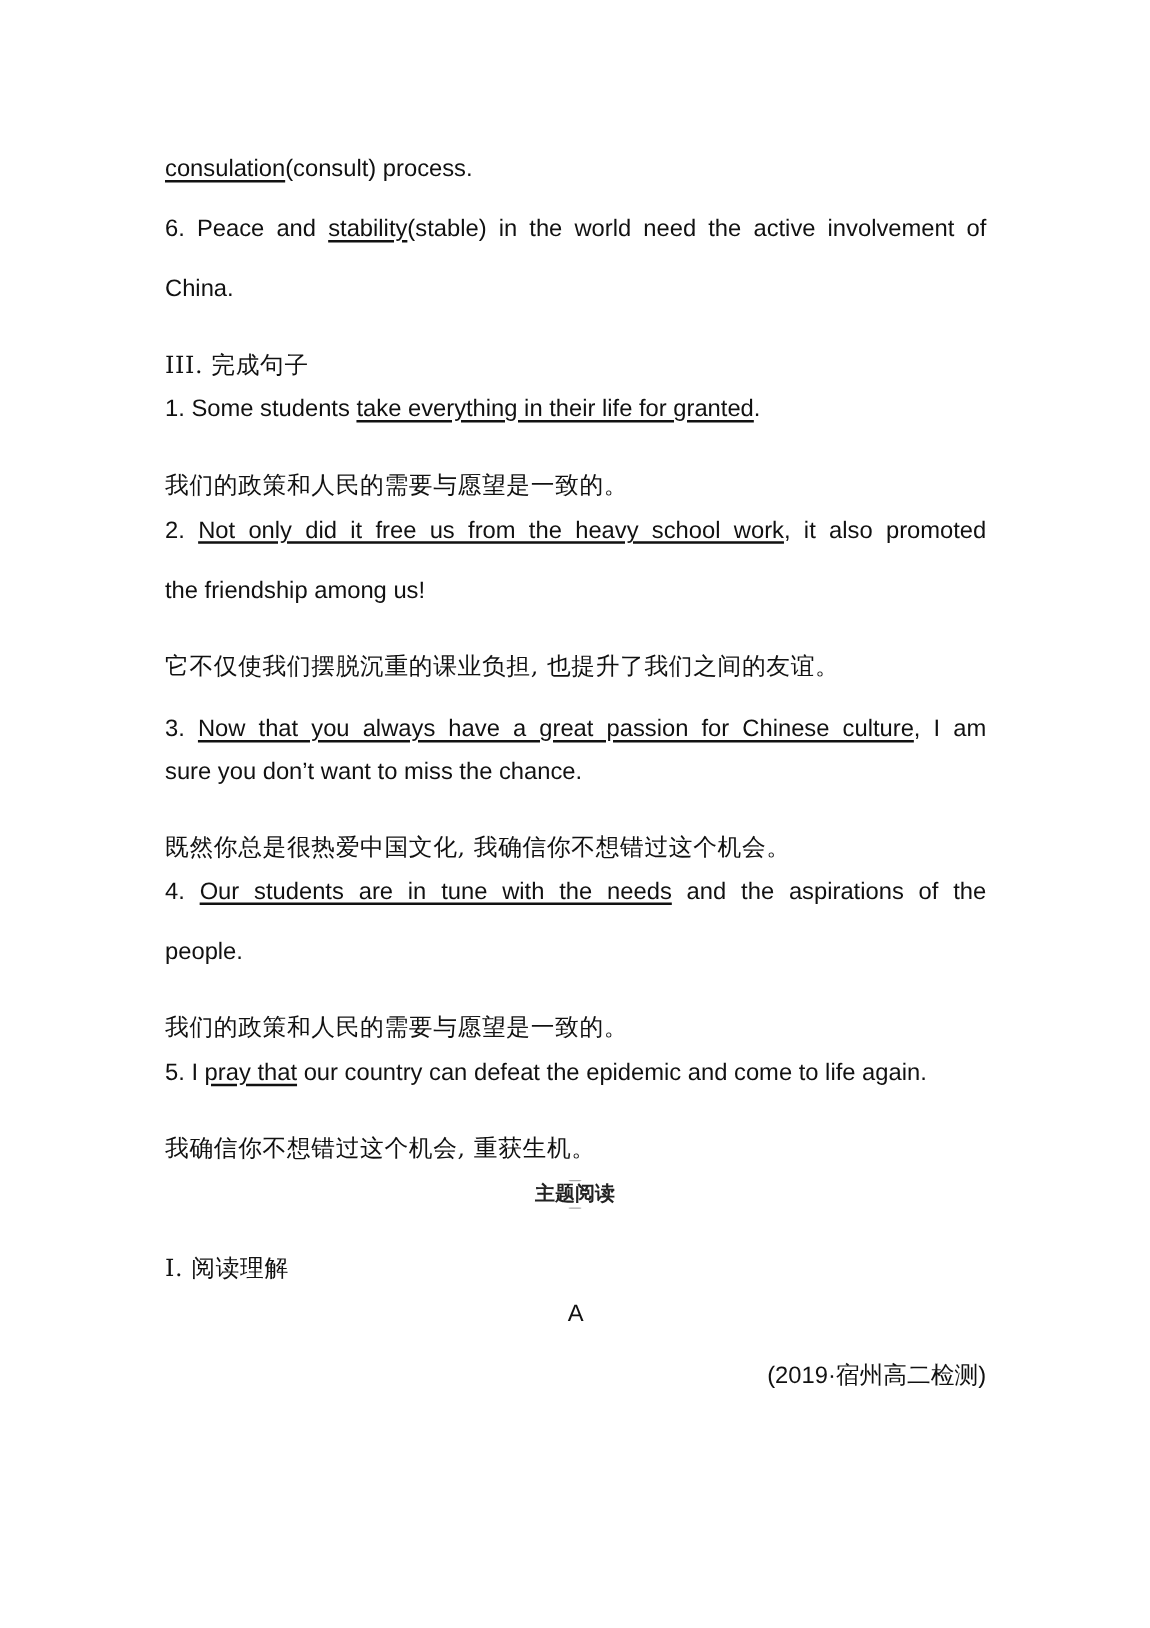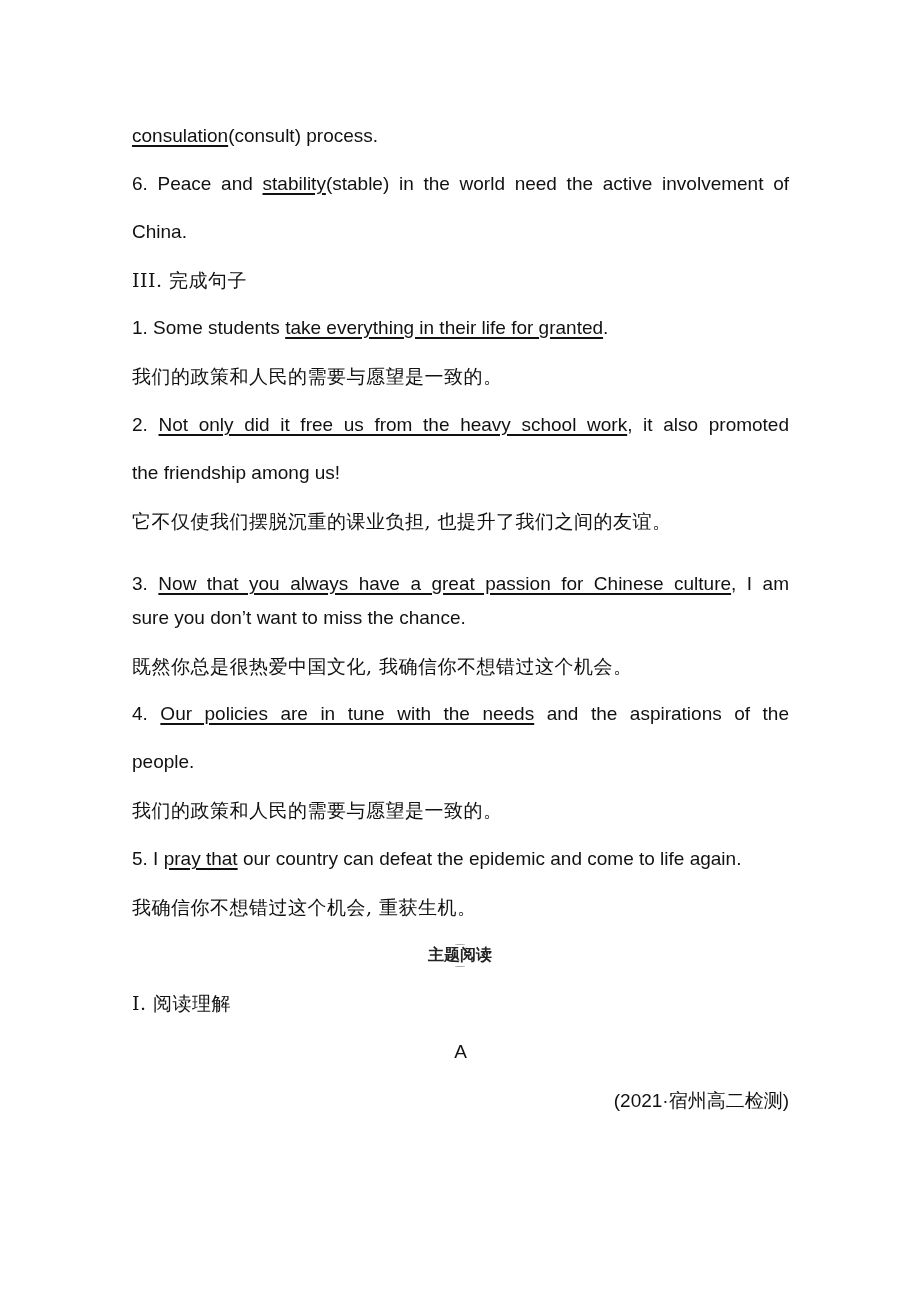--- a/index.html
+++ b/index.html
@@ -1,21 +1,21 @@
 <!DOCTYPE html>
 <html><head>
 <meta charset="utf-8">
 <style>
   html, body { margin:0; padding:0; background:#ffffff; }
   body { width:920px; height:1302px; position:relative; overflow:hidden;
          font-family:"Liberation Sans","DejaVu Sans",sans-serif; color:#111; }
   .line { position:absolute; left:132px; width:657px; font-size:19px; line-height:24px; white-space:nowrap; }
   .justify { text-align:justify; text-align-last:justify; white-space:normal; }
   .ans { font-weight:normal; text-decoration:underline; text-underline-offset:3px; text-decoration-thickness:2px; }
-  .cn { font-family:"DejaVu Serif","Liberation Serif",serif; font-size:19px; letter-spacing:0.5px; }
+  .cn { font-family:"DejaVu Serif","Liberation Serif",serif; font-size:19px; letter-spacing:0.5px;margin-top:12px; }
   .divider { position:absolute; left:325px; top:943px; width:270px; height:24px; display:flex; align-items:center; justify-content:center;flex-direction:column; }
   .divider .rule { flex:1; height:0; border-top:1px dotted #b0b0b0; }
   .divider .rule.solid-r { border-top:1px solid #c8c8c8; }
   .divider .dot { width:10px; height:10px; border-radius:50%; background:#a8a8a8; margin:0 4px; }
   .divider .label { font-weight:bold; font-size:16px; color:#222; font-family:"DejaVu Sans",sans-serif; }
 </style>
 </head>
 <body>
 
 <div>
@@ -42,21 +42,21 @@
   <div class="line" style="top:461px;">the friendship among us!</div>
   <div class="line cn" style="top:509px;">它不仅使我们摆脱沉重的课业负担, 也提升了我们之间的友谊。</div>
 
   <div class="line justify" style="top:558px;margin-top:14px;">
     <span>3. </span><span class="ans">Now that you always have a great passion for Chinese culture</span><span>,    I am</span>
   </div>
   <div class="line" style="top:606px;">sure you don’t want to miss the chance.</div>
   <div class="line cn" style="top:654px;">既然你总是很热爱中国文化, 我确信你不想错过这个机会。</div>
 
   <div class="line justify" style="top:702px;">
-    <span>4. </span><span class="ans">Our policies are in tune with the needs</span><span> and the aspirations of the</span>
+    <span>4. </span><span class="ans">Our students are in tune with the needs</span><span> and the aspirations of the</span>
   </div>
   <div class="line" style="top:750px;">people.</div>
   <div class="line cn" style="top:798px;">我们的政策和人民的需要与愿望是一致的。</div>
 
   <div class="line" style="top:847px;">
     <span>5. I </span><span class="ans">pray that</span><span> our country can defeat the epidemic and come to life again.</span>
   </div>
   <div class="line cn" style="top:895px;">我确信你不想错过这个机会, 重获生机。</div>
 
   <div class="divider">
@@ -64,15 +64,15 @@
     <span class="dot"></span>
     <span class="label">主题阅读</span>
     <span class="dot"></span>
     <span class="rule solid-r"></span>
   </div>
 
   <div class="line cn" style="top:991px;">Ⅰ. 阅读理解</div>
 
   <div class="line" style="top:1040px; text-align:center;">A</div>
 
-  <div class="line" style="top:1089px; text-align:right;">(2021·宿州高二检测)</div>
+  <div class="line" style="top:1089px; text-align:right;">(2019·宿州高二检测)</div>
 
 </div>
 
 </body></html>

